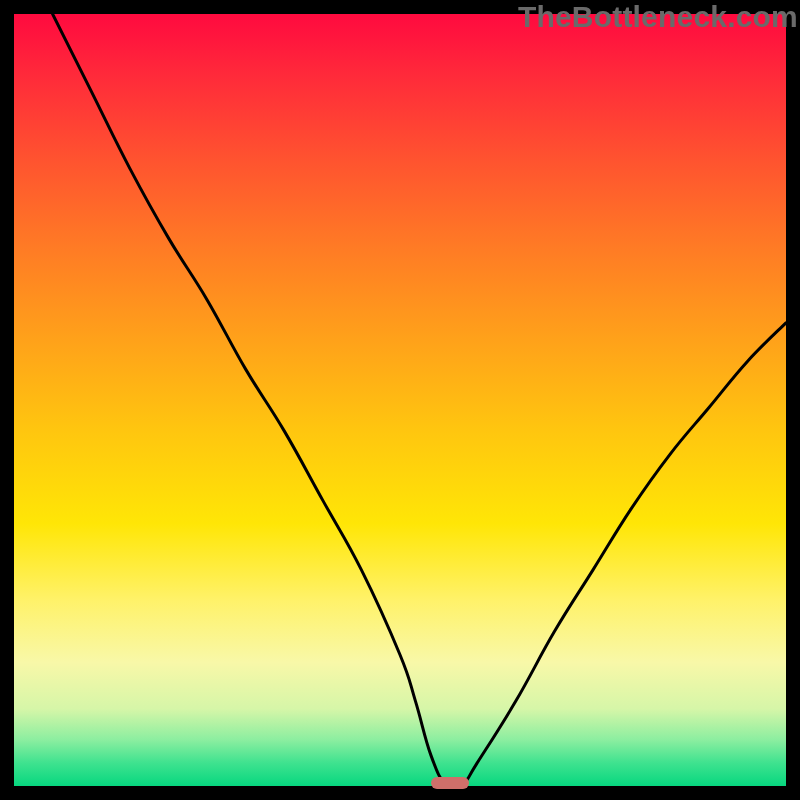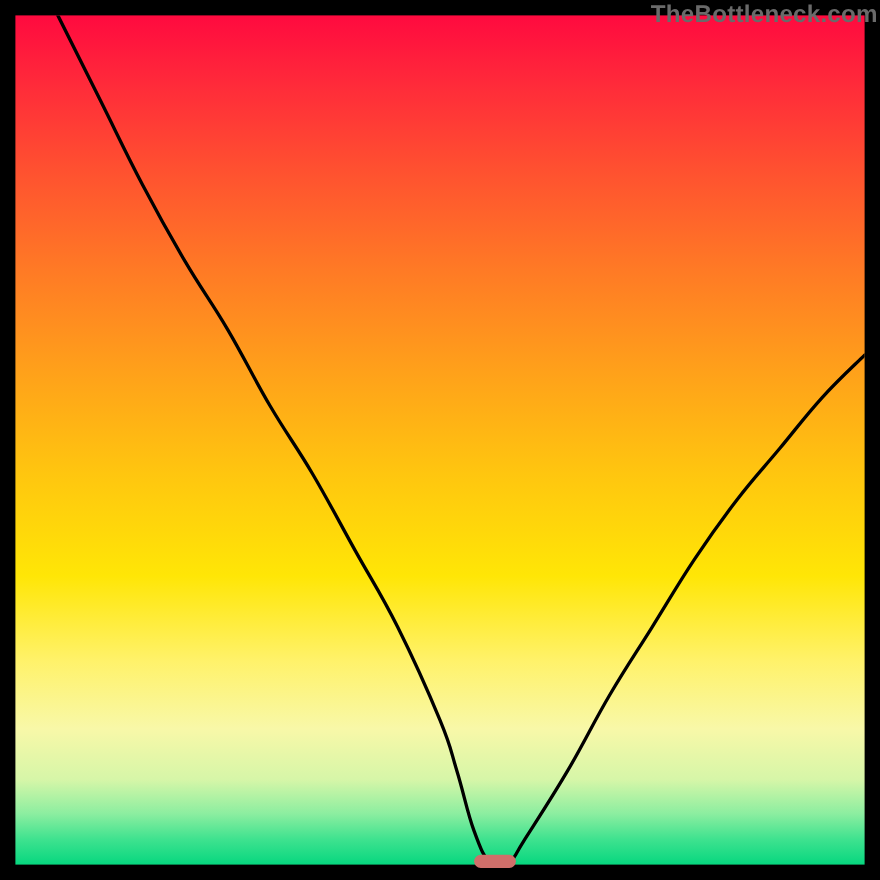--- a/index.html
+++ b/index.html
@@ -30,21 +30,21 @@
       #8ceea0 94%,
       #3fe28f 97%,
       #07d77f 100%
     );
   }
   .watermark {
     position: absolute;
     top: 0px;
     right: 2px;
     font-family: Arial, Helvetica, sans-serif;
-    font-size: 22px;
+    font-size: 30px;
     font-weight: bold;
     color: #6a6a6a;
     letter-spacing: 0.2px;
     pointer-events: none;
     user-select: none;
   }
   .curve-svg {
     position: absolute;
     left: 0; top: 0;
     width: 100%;

